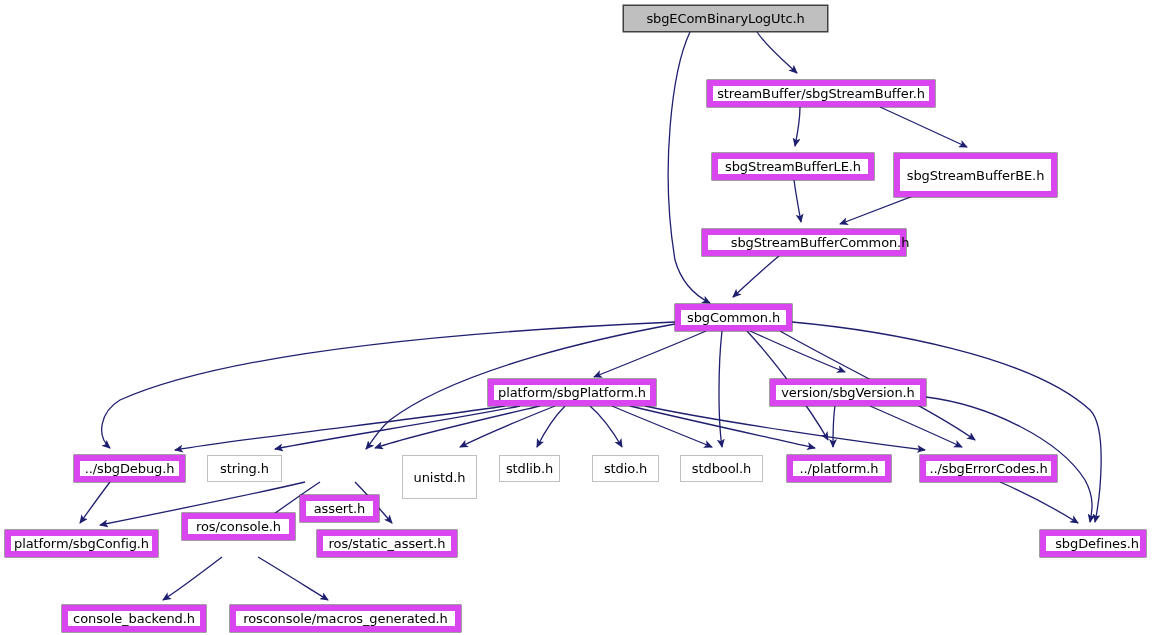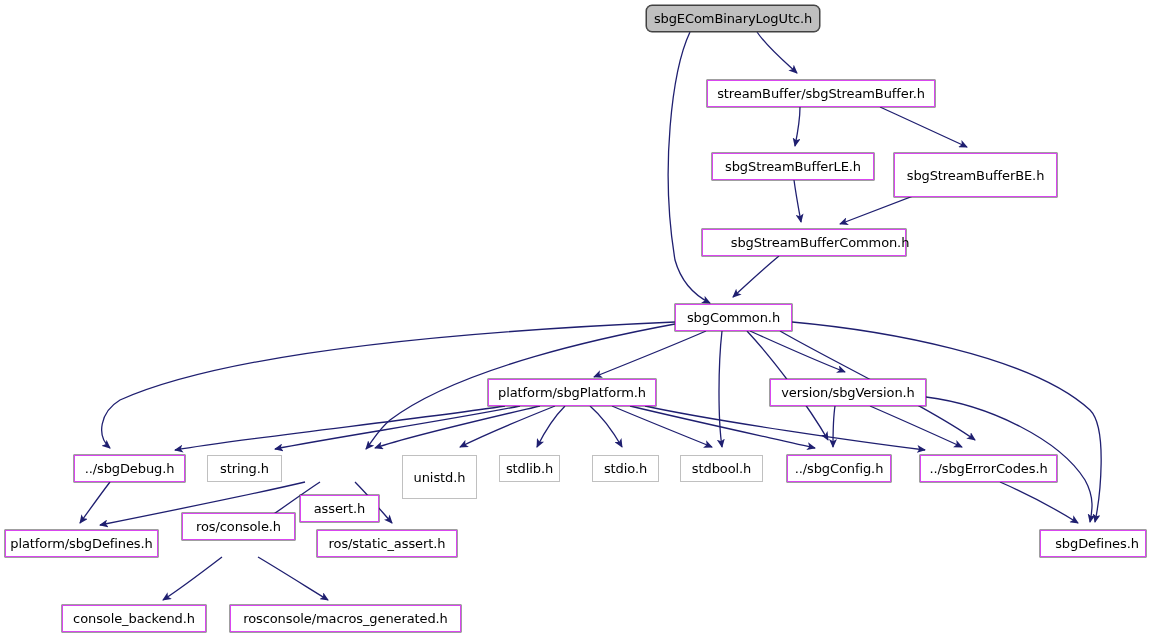--- a/index.html
+++ b/index.html
@@ -31,21 +31,21 @@
     justify-content: center;
     background: #ffffff;
     border: 1px solid #c0c0c0;
     color: #000000;
     font-size: 13px;
     line-height: 1;
     white-space: nowrap;
     letter-spacing: -0.1px;
   }
   .node.strong {
-    border: 1px solid #d946ef;
+    border: 6px solid #d946ef;
     box-shadow: 0 0 0 0.5px #404040;
   }
   .node.current {
     background: #bfbfbf;
     border: 1px solid #404040;
     box-shadow: 0 0 0 0.5px #404040;
   }
   .node-label {
     display: block;
     padding: 0 6px;
@@ -94,21 +94,21 @@
         <path d="M 305,482 C 250,495 150,515 100,525" fill="none" stroke="#1f1f70" stroke-width="1.3" marker-end="url(#arrowhead)"></path>
         <path d="M 320,482 C 300,495 275,514 260,523" fill="none" stroke="#1f1f70" stroke-width="1.3" marker-end="url(#arrowhead)"></path>
         <path d="M 355,482 C 368,495 383,513 392,523" fill="none" stroke="#1f1f70" stroke-width="1.3" marker-end="url(#arrowhead)"></path>
         <path d="M 1000,482 C 1030,495 1062,513 1078,523" fill="none" stroke="#1f1f70" stroke-width="1.3" marker-end="url(#arrowhead)"></path>
         <path d="M 222,557 C 205,570 180,589 163,600" fill="none" stroke="#1f1f70" stroke-width="1.3" marker-end="url(#arrowhead)"></path>
         <path d="M 258,557 C 280,570 310,589 328,600" fill="none" stroke="#1f1f70" stroke-width="1.3" marker-end="url(#arrowhead)"></path>
       </g>
   </svg>
 
   <div id="nodes-layer">
-      <div class="node current" style="left: 646px; top: 5px; width: 174px; height: 27px; border-radius: 6px;">
+      <div class="node current" style="left: 623px; top: 5px; width: 205px; height: 27px;">
         <span class="node-label">sbgEComBinaryLogUtc.h</span>
       </div>
       <div class="node strong" style="left: 707px; top: 80px; width: 228px; height: 27px;">
         <span class="node-label">streamBuffer/sbgStreamBuffer.h</span>
       </div>
       <div class="node strong" style="left: 712px; top: 153px; width: 162px; height: 27px;">
         <span class="node-label">sbgStreamBufferLE.h</span>
       </div>
       <div class="node strong" style="left: 894px; top: 153px; width: 163px; height: 44px;">
         <span class="node-label">sbgStreamBufferBE.h</span>
@@ -140,27 +140,27 @@
       <div class="node light" style="left: 499px; top: 455px; width: 61px; height: 27px;">
         <span class="node-label">stdlib.h</span>
       </div>
       <div class="node light" style="left: 592px; top: 455px; width: 67px; height: 27px;">
         <span class="node-label">stdio.h</span>
       </div>
       <div class="node light" style="left: 680px; top: 455px; width: 83px; height: 27px;">
         <span class="node-label">stdbool.h</span>
       </div>
       <div class="node strong" style="left: 787px; top: 455px; width: 104px; height: 27px;">
-        <span class="node-label">../sbgConfig.h</span>
+        <span class="node-label">../platform.h</span>
       </div>
       <div class="node strong" style="left: 920px; top: 455px; width: 137px; height: 27px;">
         <span class="node-label">../sbgErrorCodes.h</span>
       </div>
       <div class="node strong" style="left: 5px; top: 530px; width: 153px; height: 27px;">
-        <span class="node-label">platform/sbgDefines.h</span>
+        <span class="node-label">platform/sbgConfig.h</span>
       </div>
       <div class="node strong" style="left: 182px; top: 513px; width: 113px; height: 27px;">
         <span class="node-label">ros/console.h</span>
       </div>
       <div class="node strong" style="left: 317px; top: 530px; width: 140px; height: 27px;">
         <span class="node-label">ros/static_assert.h</span>
       </div>
       <div class="node strong" style="left: 1040px; top: 530px; width: 106px; height: 27px; padding-left: 8px;">
         <span class="node-label">sbgDefines.h</span>
       </div>

